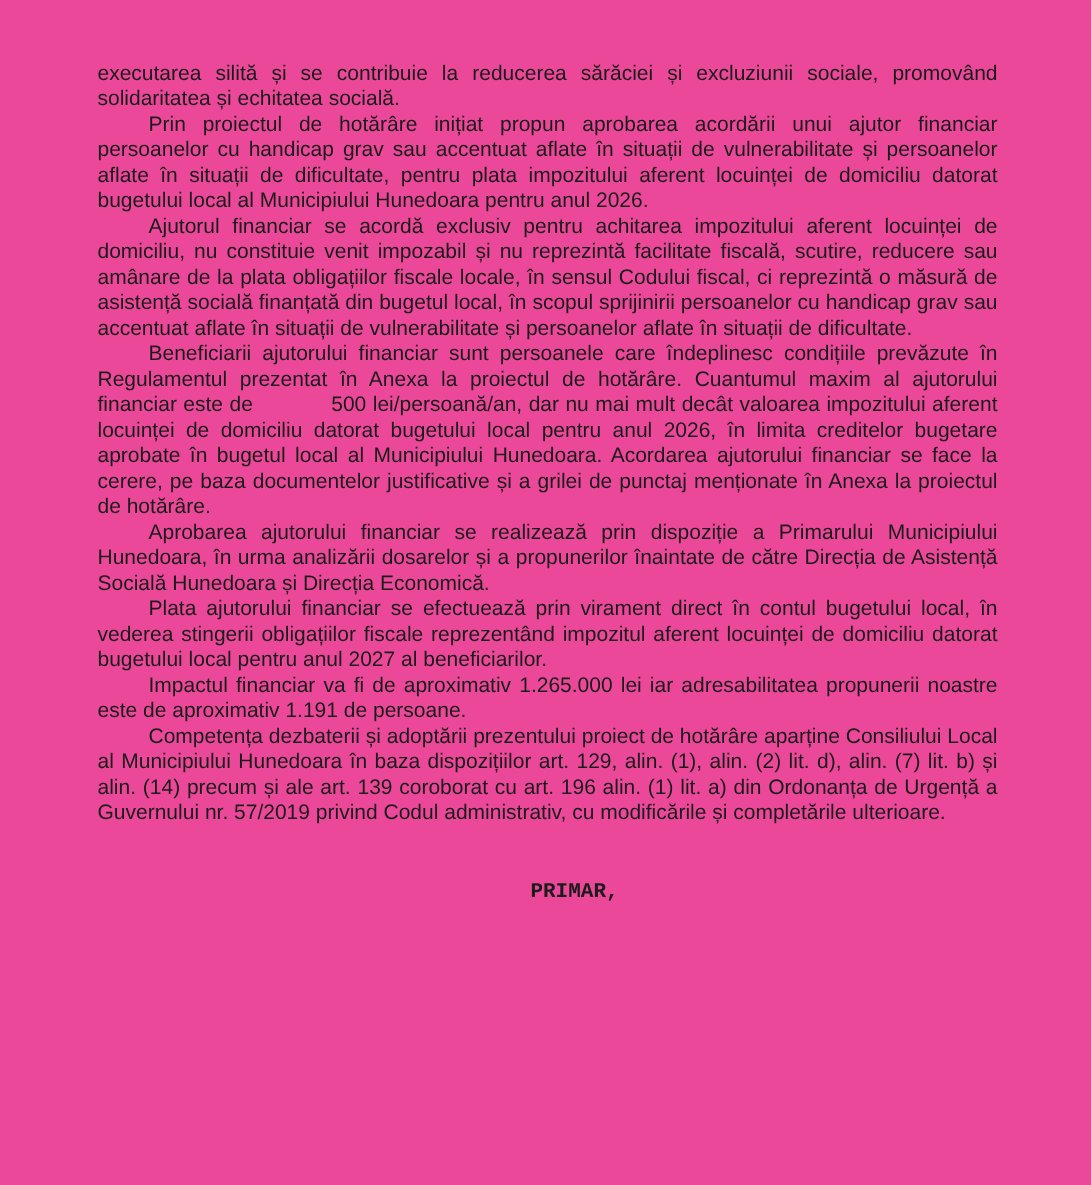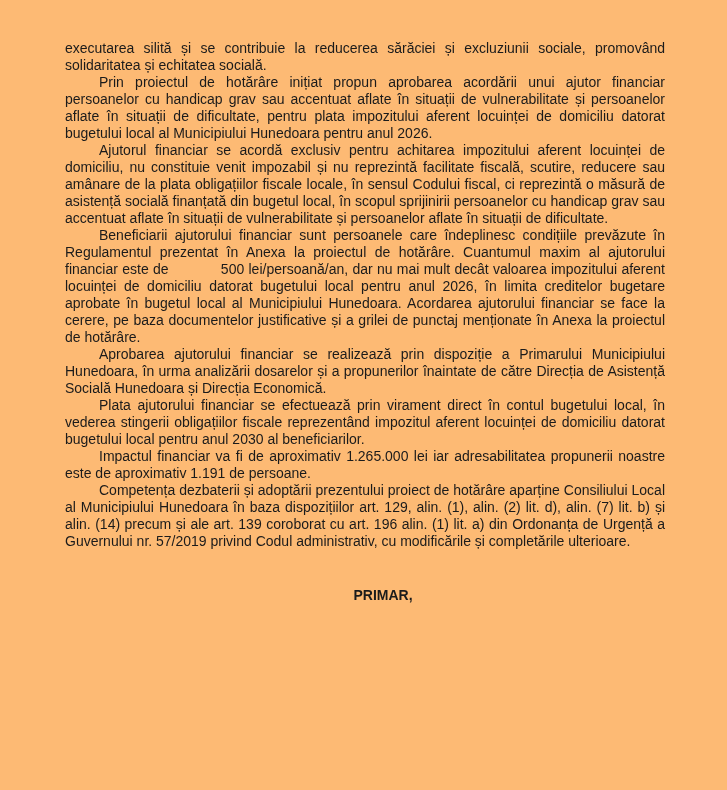--- a/index.html
+++ b/index.html
@@ -5,21 +5,21 @@
   html, body {
     margin: 0;
     padding: 0;
     background: #ffffff;
   }
   .page {
     position: relative;
     box-sizing: border-box;
     width: 727px;
     height: 790px;
-    background: #fdba74;
+    background: #ec4899;
     padding: 40px 62px 0 65px;
     font-family: "Liberation Sans", "DejaVu Sans", sans-serif;
     font-size: 14px;
     line-height: 17px;
     color: #1b1b1b;
     overflow: hidden;
   }
   .para {
     margin: 0;
     text-align: justify;
@@ -32,38 +32,39 @@
     margin-left: 48px;
   }
   .signature-block {
     margin-top: 37px;
     margin-left: 36px;
     text-align: center;
     font-weight: bold;
   }
   .signature-line {
     margin: 0;
+    font-family: Liberation Mono, monospace;
   }
 </style>
 </head>
 <body>
 
 <div class="page">
 
   <p class="para">executarea silită și se contribuie la reducerea sărăciei și excluziunii sociale, promovând solidaritatea și echitatea socială.</p>
 
   <p class="para indent">Prin proiectul de hotărâre inițiat propun aprobarea acordării unui ajutor financiar persoanelor cu handicap grav sau accentuat aflate în situații de vulnerabilitate și persoanelor aflate în situații de dificultate, pentru plata impozitului aferent locuinței de domiciliu datorat bugetului local al Municipiului Hunedoara pentru anul 2026.</p>
 
   <p class="para indent">Ajutorul financiar se acordă exclusiv pentru achitarea impozitului aferent locuinței de domiciliu, nu constituie venit impozabil și nu reprezintă facilitate fiscală, scutire, reducere sau amânare de la plata obligațiilor fiscale locale, în sensul Codului fiscal, ci reprezintă o măsură de asistență socială finanțată din bugetul local, în scopul sprijinirii persoanelor cu handicap grav sau accentuat aflate în situații de vulnerabilitate și persoanelor aflate în situații de dificultate.</p>
 
   <p class="para indent"><span>Beneficiarii ajutorului financiar sunt persoanele care îndeplinesc condițiile prevăzute în Regulamentul prezentat în Anexa la proiectul de hotărâre. Cuantumul maxim al ajutorului financiar este de </span><span class="bold">500</span><span> lei/persoană/an, dar nu mai mult decât valoarea impozitului aferent locuinței de domiciliu datorat bugetului local pentru anul 2026, în limita creditelor bugetare aprobate în bugetul local al Municipiului Hunedoara. Acordarea ajutorului financiar se face la cerere, pe baza documentelor justificative și a grilei de punctaj menționate în Anexa la proiectul de hotărâre.</span></p>
 
   <p class="para indent">Aprobarea ajutorului financiar se realizează prin dispoziție a Primarului Municipiului Hunedoara, în urma analizării dosarelor și a propunerilor înaintate de către Direcția de Asistență Socială Hunedoara și Direcția Economică.</p>
 
-  <p class="para indent">Plata ajutorului financiar se efectuează prin virament direct în contul bugetului local, în vederea stingerii obligațiilor fiscale reprezentând impozitul aferent locuinței de domiciliu datorat bugetului local pentru anul 2030 al beneficiarilor.</p>
+  <p class="para indent">Plata ajutorului financiar se efectuează prin virament direct în contul bugetului local, în vederea stingerii obligațiilor fiscale reprezentând impozitul aferent locuinței de domiciliu datorat bugetului local pentru anul 2027 al beneficiarilor.</p>
 
 
   <p class="para indent">Impactul financiar va fi de aproximativ 1.265.000 lei iar adresabilitatea propunerii noastre este de aproximativ 1.191 de persoane.</p>
 
   <p class="para indent">Competența dezbaterii și adoptării prezentului proiect de hotărâre aparține Consiliului Local al Municipiului Hunedoara în baza dispozițiilor art. 129, alin. (1), alin. (2) lit. d), alin. (7) lit. b) și alin. (14) precum și ale art. 139 coroborat cu art. 196 alin. (1) lit. a) din Ordonanța de Urgență a Guvernului nr. 57/2019 privind Codul administrativ, cu modificările și completările ulterioare.</p>
 
   <div class="signature-block">
     <p class="signature-line">PRIMAR,</p>
   </div>
 

